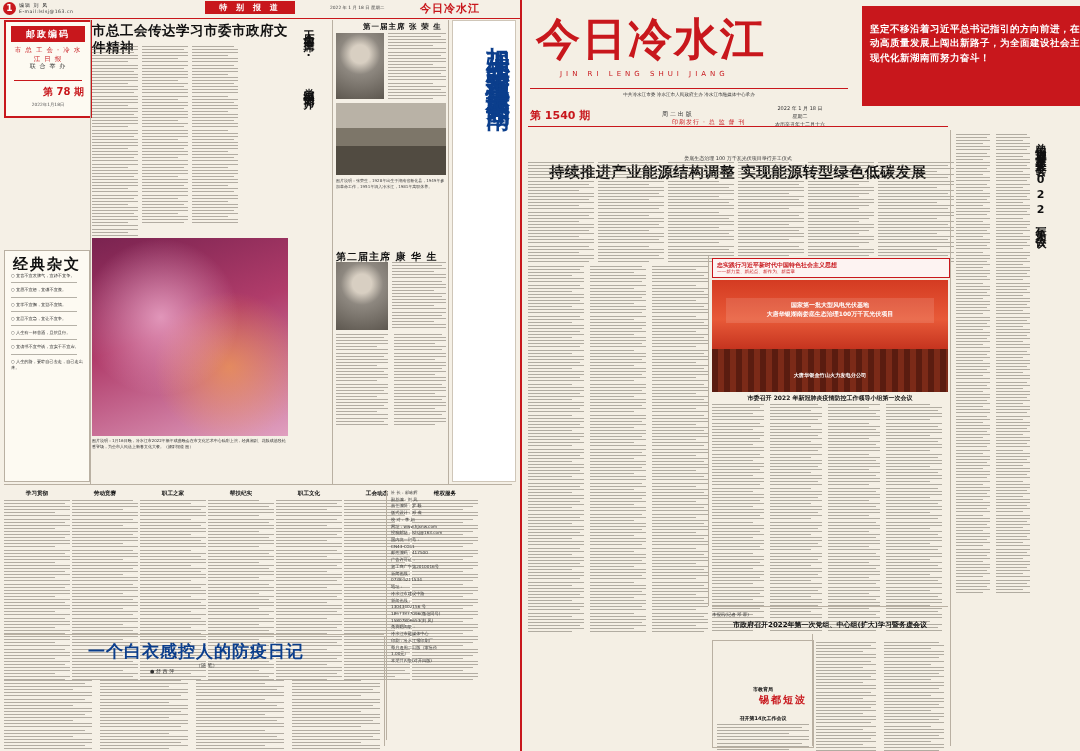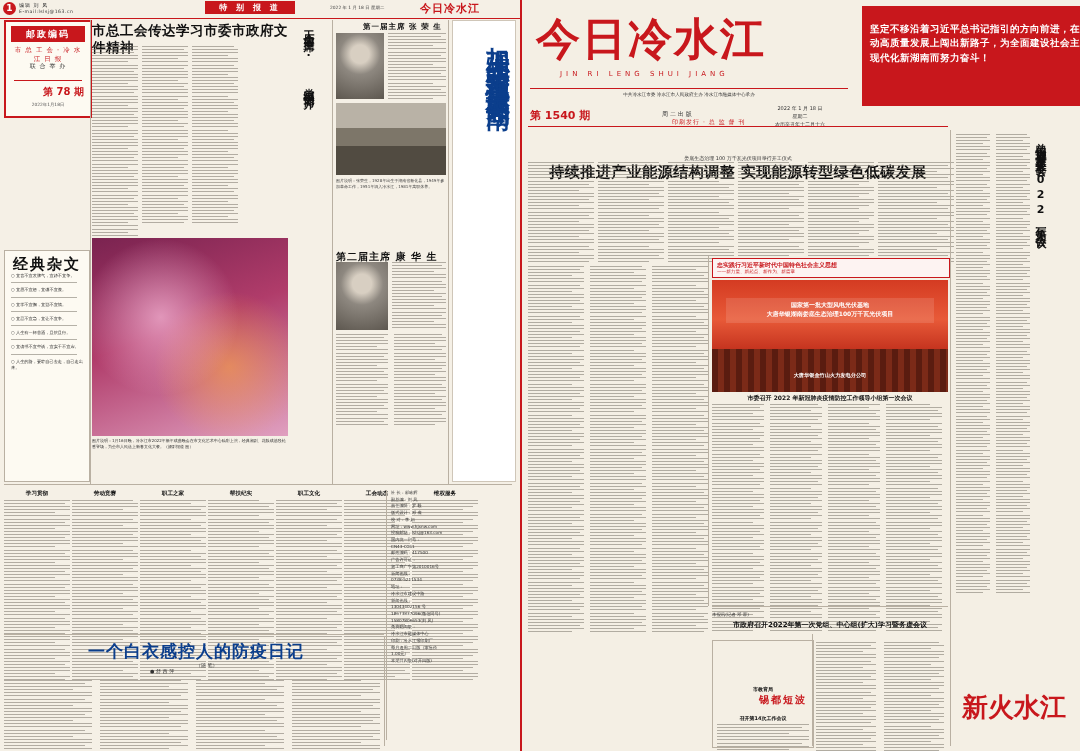--- a/index.html
+++ b/index.html
@@ -2514,23 +2514,20 @@
             <div class="ln l"></div>
             <div class="ln s"></div>
             <div class="ln l"></div>
             <div class="ln l"></div>
           <div class="ln m"></div>
             <div class="ln l"></div>
             <div class="ln s"></div>
             <div class="ln l"></div>
         </div>
       </div>
-      <div class="fr-logo">
-        <span class="fr-logo-t">新火水江</span>
-      </div>
     </div>
 
     <div class="vrule" style="left:186px;top:256px;height:350px;"></div>
     <div class="vrule" style="left:428px;top:130px;height:616px;"></div>
     <div class="vrule" style="left:290px;top:634px;height:112px;"></div>
   </div>
 
 </div>
 
 </body></html>

